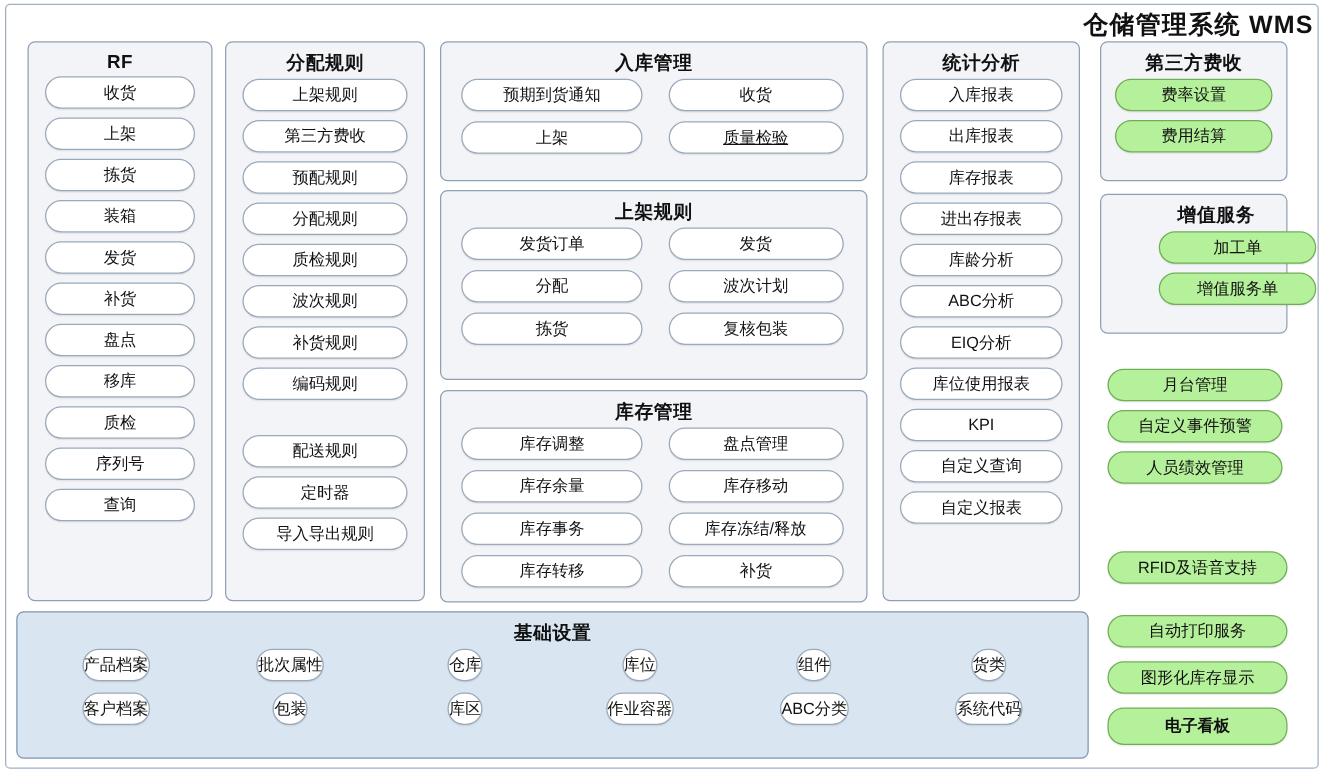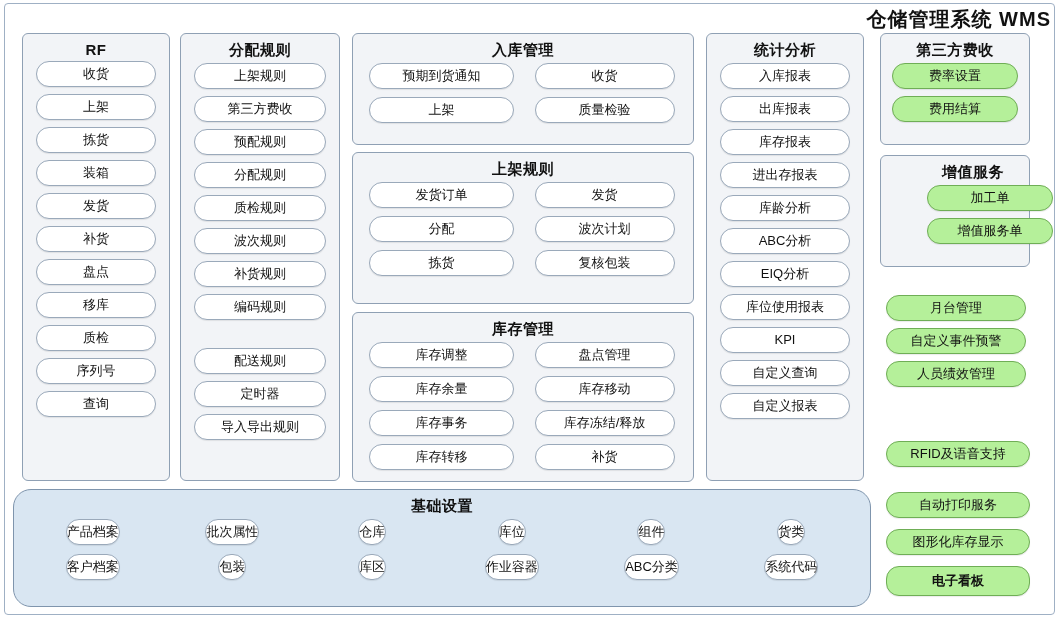--- a/index.html
+++ b/index.html
@@ -141,21 +141,21 @@
       <div class="pill" style="width:132px;">导入导出规则</div>
     </div>
   </div>
 
   <div class="panel" style="left:352px; top:33px; width:342px; height:112px;">
     <div class="panel-title">入库管理</div>
     <div class="grid2">
       <div class="pill" style="width:145px;">预期到货通知</div>
       <div class="pill" style="width:140px;">收货</div>
       <div class="pill" style="width:145px;">上架</div>
-      <div class="pill" style="width:140px;">质量检验</div>
+      <div class="pill" style="width:140px;text-decoration:underline;">质量检验</div>
     </div>
   </div>
 
   <div class="panel" style="left:352px; top:152px; width:342px; height:152px;">
     <div class="panel-title">上架规则</div>
     <div class="grid2">
       <div class="pill" style="width:145px;">发货订单</div>
       <div class="pill" style="width:140px;">发货</div>
       <div class="pill" style="width:145px;">分配</div>
       <div class="pill" style="width:140px;">波次计划</div>
@@ -212,21 +212,21 @@
   </div>
 
   <div class="pill green standalone" style="left:886px; top:295px; width:140px;">月台管理</div>
   <div class="pill green standalone" style="left:886px; top:328px; width:140px;">自定义事件预警</div>
   <div class="pill green standalone" style="left:886px; top:361px; width:140px;">人员绩效管理</div>
   <div class="pill green standalone" style="left:886px; top:441px; width:144px;">RFID及语音支持</div>
   <div class="pill green standalone" style="left:886px; top:492px; width:144px;">自动打印服务</div>
   <div class="pill green standalone" style="left:886px; top:529px; width:144px;">图形化库存显示</div>
   <div class="pill green standalone" style="left:886px; top:566px; width:144px; height:30px; line-height:28px; font-weight:bold;">电子看板</div>
 
-  <div class="panel" style="left:13px; top:489px; width:858px; height:118px; background:#d9e6f2; border-color:#7f95ad;border-radius:18px;">
+  <div class="panel" style="left:13px; top:489px; width:858px; height:118px; background:#d9e6f2; border-color:#7f95ad;">
     <div class="panel-title">基础设置</div>
     <div class="grid6">
       <div class="pill">产品档案</div>
       <div class="pill">批次属性</div>
       <div class="pill">仓库</div>
       <div class="pill">库位</div>
       <div class="pill">组件</div>
       <div class="pill">货类</div>
       <div class="pill">客户档案</div>
       <div class="pill">包装</div>

